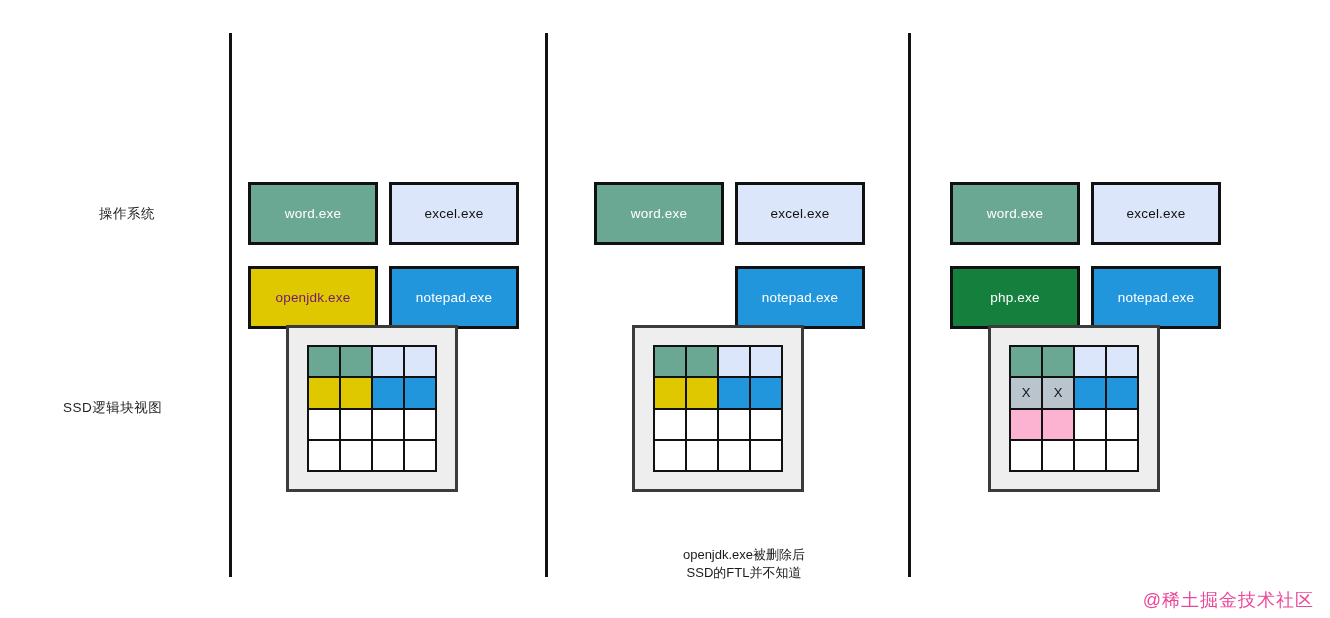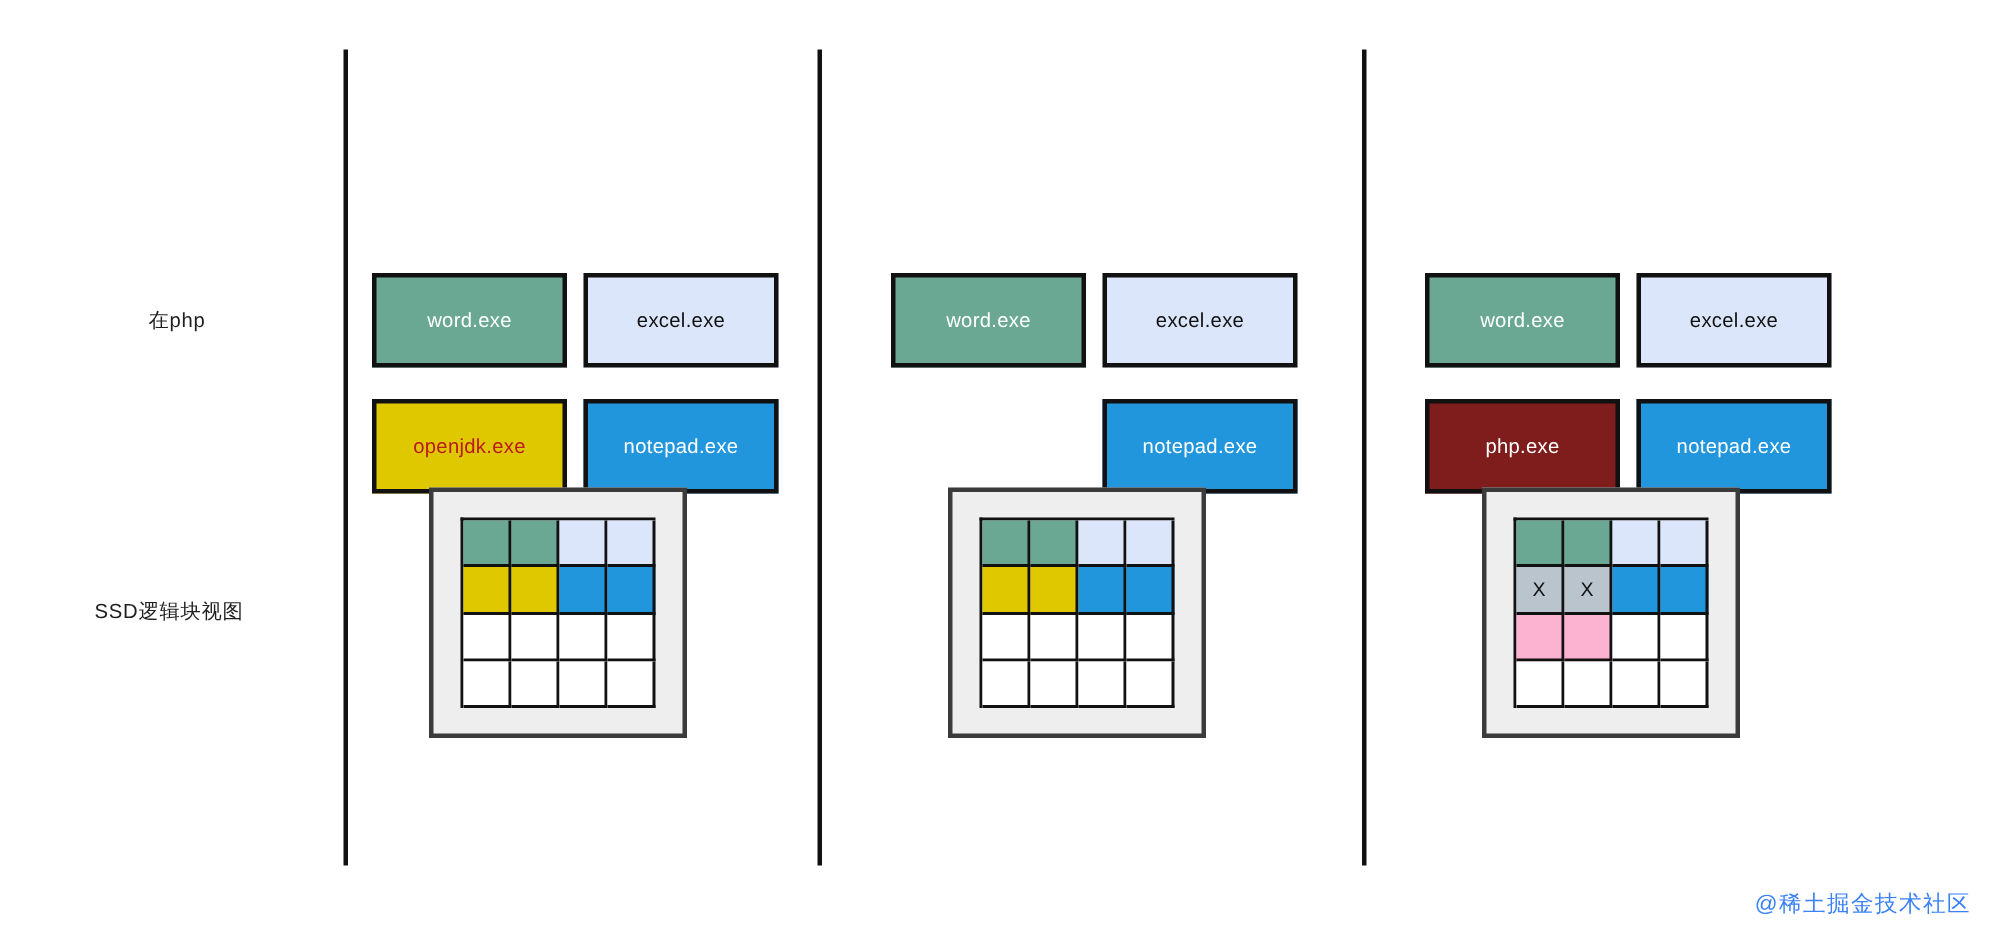--- a/index.html
+++ b/index.html
@@ -127,46 +127,46 @@
   #column-3 .caption {
     left: -50px;
     width: 420px;
   }
 
   
   #watermark {
     position: absolute;
     right: 16px;
     bottom: 6px;
-    font-size: 15px;
-    color: #3b82f6;
+    font-size: 18px;
+    color: #ec4899;
     letter-spacing: 1px;
     user-select: none;
   }
 </style>
 </head>
 <body>
 
-<div id="label-os" class="row-label">在php</div>
+<div id="label-os" class="row-label">操作系统</div>
 <div id="label-ssd" class="row-label">SSD逻辑块视图</div>
 
 <div id="divider-1" class="divider"></div>
 <div id="divider-2" class="divider"></div>
 <div id="divider-3" class="divider"></div>
 
 <div id="column-1" class="column">
   <div class="app-grid">
       <div class="app-box slot-0" style="background: rgb(106, 168, 147);">
         <span style="color: rgb(255, 255, 255);">word.exe</span>
       </div>
       <div class="app-box slot-1" style="background: rgb(220, 230, 250);">
         <span style="color: rgb(17, 17, 17);">excel.exe</span>
       </div>
       <div class="app-box slot-2" style="background: rgb(224, 200, 0);">
-        <span style="color: #b91c1c;">openjdk.exe</span>
+        <span style="color: #701a75;">openjdk.exe</span>
       </div>
       <div class="app-box slot-3" style="background: rgb(33, 150, 221);">
         <span style="color: rgb(255, 255, 255);">notepad.exe</span>
       </div>
     </div>
   <div class="ssd-card">
     <div class="ssd-grid">
         <div class="ssd-cell" style="background: rgb(106, 168, 147);"></div>
         <div class="ssd-cell" style="background: rgb(106, 168, 147);"></div>
         <div class="ssd-cell" style="background: rgb(220, 230, 250);"></div>
@@ -213,31 +213,33 @@
         <div class="ssd-cell" style="background: rgb(255, 255, 255);"></div>
         <div class="ssd-cell" style="background: rgb(255, 255, 255);"></div>
         <div class="ssd-cell" style="background: rgb(255, 255, 255);"></div>
         <div class="ssd-cell" style="background: rgb(255, 255, 255);"></div>
         <div class="ssd-cell" style="background: rgb(255, 255, 255);"></div>
         <div class="ssd-cell" style="background: rgb(255, 255, 255);"></div>
         <div class="ssd-cell" style="background: rgb(255, 255, 255);"></div>
         <div class="ssd-cell" style="background: rgb(255, 255, 255);"></div>
       </div>
   </div>
+  <div class="caption">openjdk.exe被删除后
+SSD的FTL并不知道</div>
 </div>
 
 <div id="column-3" class="column">
   <div class="app-grid">
       <div class="app-box slot-0" style="background: rgb(106, 168, 147);">
         <span style="color: rgb(255, 255, 255);">word.exe</span>
       </div>
       <div class="app-box slot-1" style="background: rgb(220, 230, 250);">
         <span style="color: rgb(17, 17, 17);">excel.exe</span>
       </div>
-      <div class="app-box slot-2" style="background: #7f1d1d;">
+      <div class="app-box slot-2" style="background: #15803d;">
         <span style="color: rgb(255, 255, 255);">php.exe</span>
       </div>
       <div class="app-box slot-3" style="background: rgb(33, 150, 221);">
         <span style="color: rgb(255, 255, 255);">notepad.exe</span>
       </div>
     </div>
   <div class="ssd-card">
     <div class="ssd-grid">
         <div class="ssd-cell" style="background: rgb(106, 168, 147);"></div>
         <div class="ssd-cell" style="background: rgb(106, 168, 147);"></div>

